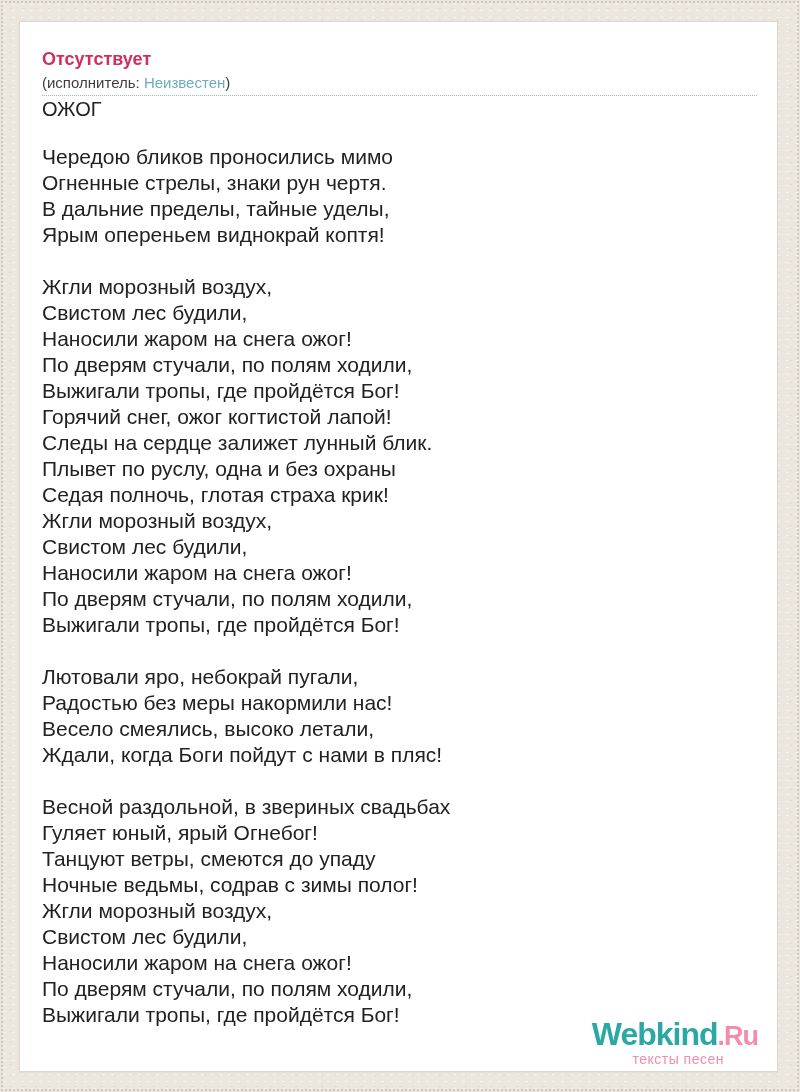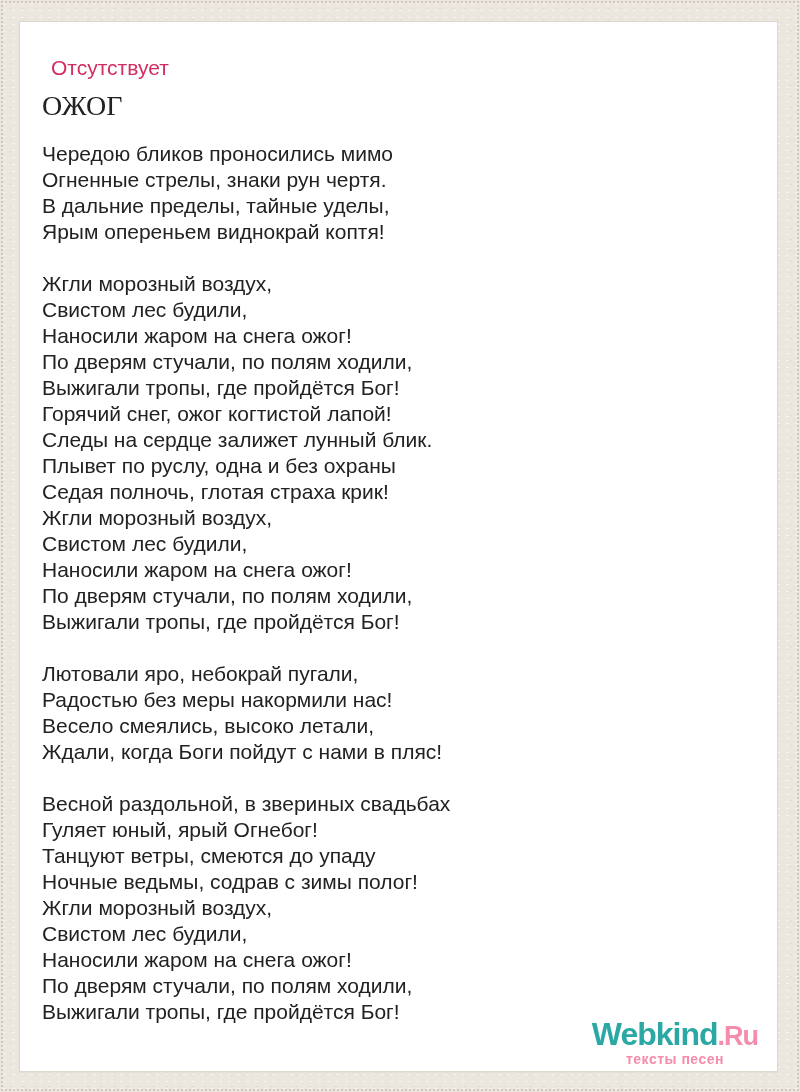--- a/index.html
+++ b/index.html
@@ -36,46 +36,44 @@
     top: 21px;
     width: 759px;
     height: 1051px;
     background: var(--card-bg, #ffffff);
     border: 1px solid #dcd7cf;
     box-shadow: 0 1px 2px rgba(0,0,0,0.04);
     padding: 25px 20px 0 22px;
     overflow: hidden;
   }
   h1.page-title {
-    margin: 9px;
-    font-size: 21px;
+    margin: 0;
+    font-size: 18px;
     line-height: 24px;
-    font-weight: 400;
+    font-weight: 700;
     color: var(--title-pink, #d22d60);
   }
   .artist-line {
     margin-top: 3px;
     font-size: 15px;
     line-height: 18px;
     color: #3e3e3e;
     padding-bottom: 3px;
     border-bottom: 1px dotted var(--divider, #9fb6c9);
   }
   .artist-line span, .artist-line a { white-space: pre; }
   .artist-link {
     color: var(--link-teal, #6cacc0);
     text-decoration: none;
     cursor: pointer;
   }
   .song-title {
-    margin-top: 13px;
-    font-size: 28px;
+    font-size: 20px;
     line-height: 26px;
     color: var(--text, #222222);
-    font-family: Liberation Serif, serif;
   }
   .lyrics {
     margin-top: 22px;
     font-size: 21px;
     line-height: 26px;
     color: var(--text, #222222);
     white-space: pre-line;
   }
   .logo {
     position: absolute;
@@ -96,35 +94,36 @@
     color: var(--logo-teal, #2ba8a3);
   }
   .logo-ru {
     font-size: 27px;
     color: var(--logo-pink, #f48cab);
   }
   .logo-tag {
     margin-top: -3px;
     margin-right: 34px;
     font-size: 14px;
-    font-weight: 700;
+    font-weight: 400;
     letter-spacing: 0.5px;
     color: var(--logo-pink, #f48cab);
   }
 </style>
 </head>
 <body>
 
 <div class="page">
   <div class="frame"></div>
 
   <div class="card">
 
     <h1 class="page-title">Отсутствует</h1>
 
+    <div class="artist-line"><span>(исполнитель: </span><a class="artist-link" href="#">Неизвестен</a><span>)</span></div>
 
     <div class="song-title">ОЖОГ</div>
 
     <div class="lyrics">Чередою бликов проносились мимо
 Огненные стрелы, знаки рун чертя.
 В дальние пределы, тайные уделы,
 Ярым опереньем виднокрай коптя!
 
 Жгли морозный воздух,
 Свистом лес будили,

